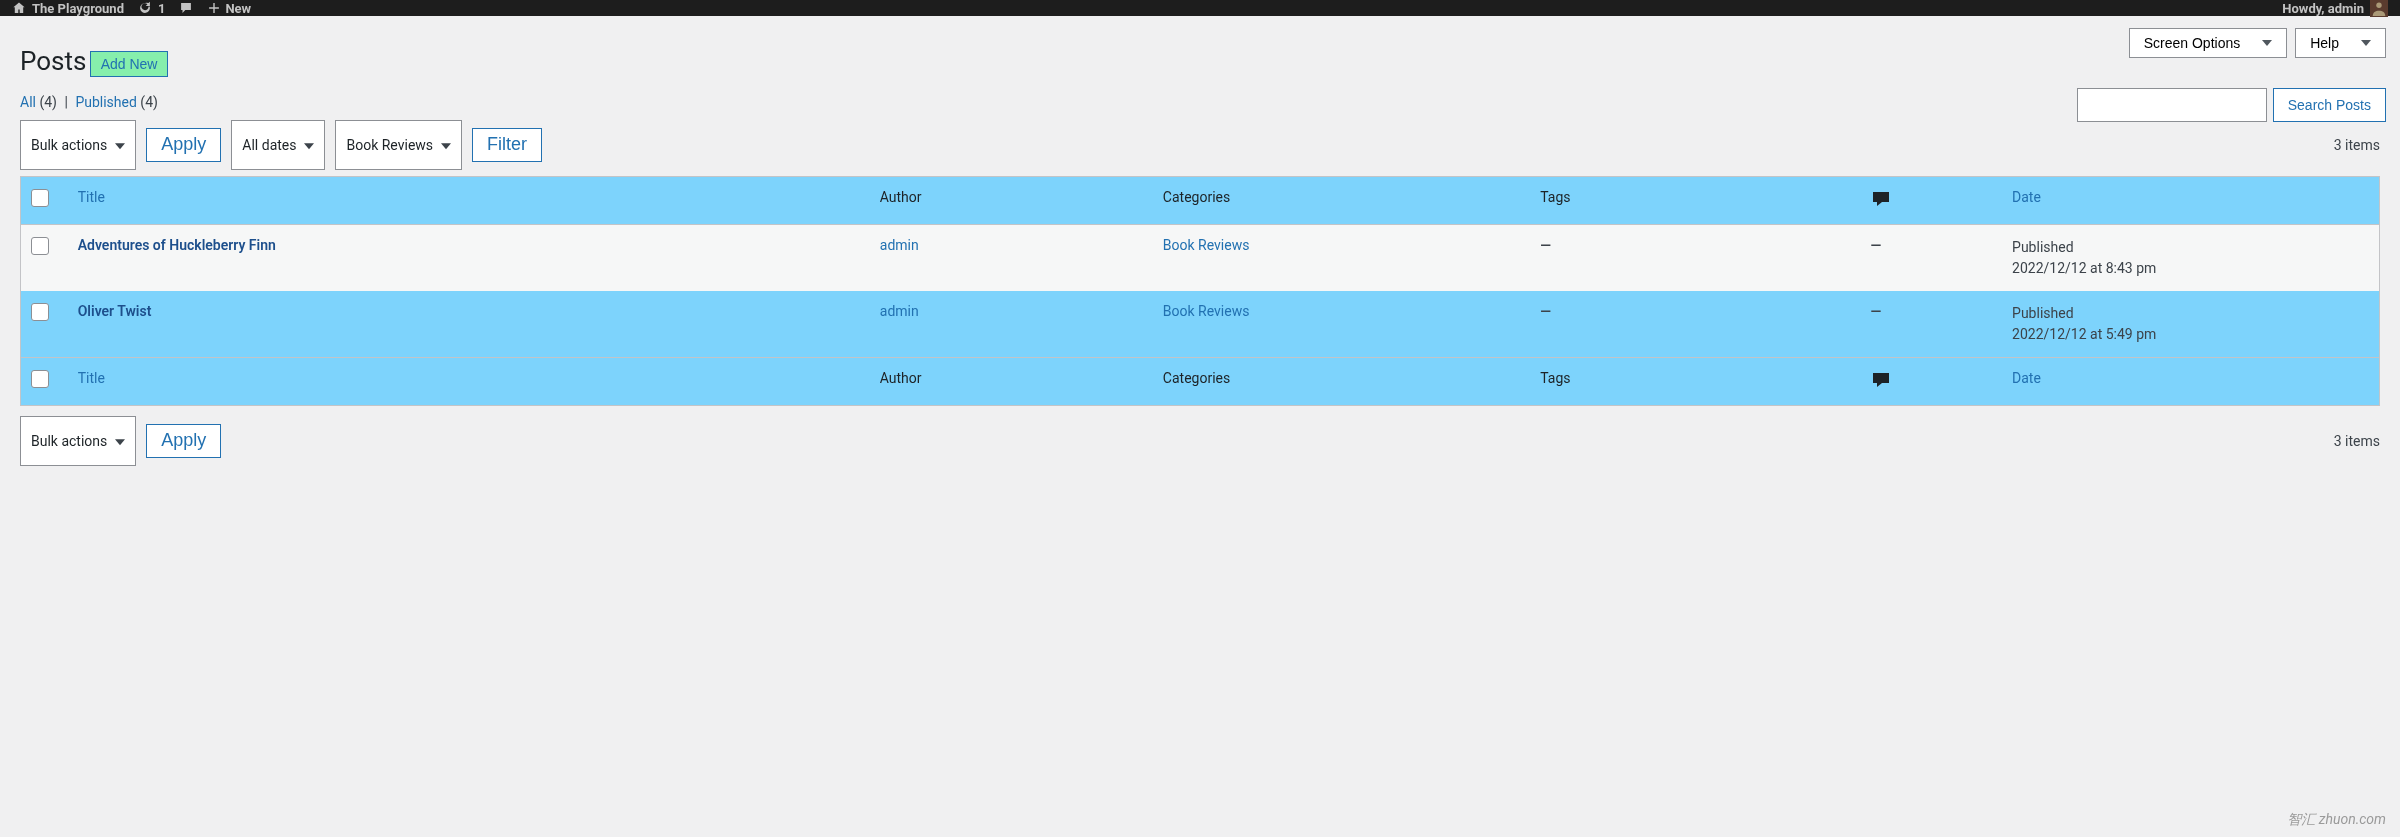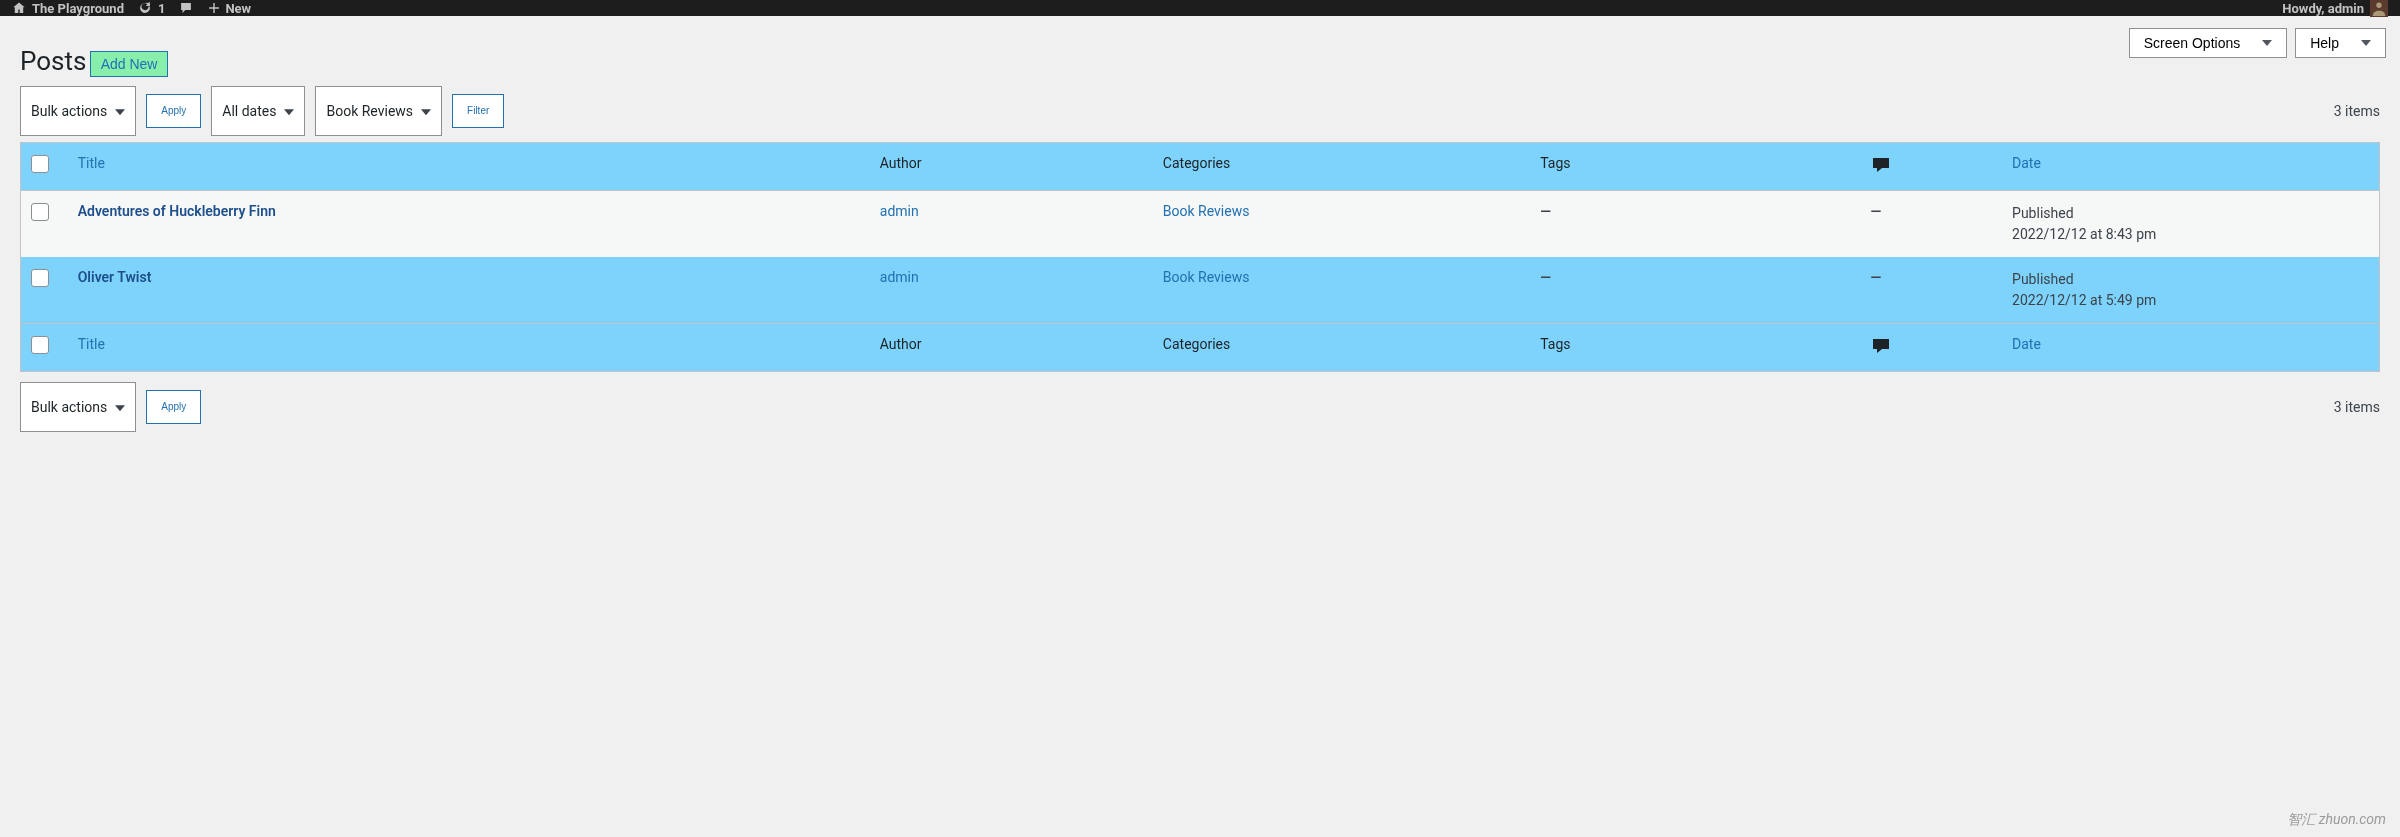--- a/index.html
+++ b/index.html
@@ -122,21 +122,21 @@
     border-left: 5px solid transparent;
     border-right: 5px solid transparent;
     border-top: 6px solid #3c434a;
   }
   .btn {
     border: 1px solid #2271b1;
     background: #fff;
     color: #2271b1;
     padding: 0 14px;
     height: 34px;
-    font-size: 10px;
+    font-size: 18px;
     cursor: pointer;
   }
   .tablenav-pages {
     margin-left: auto;
     font-size: 14px;
     color: #3c434a;
   }
   table.wp-list-table {
     width: 100%;
     border: 1px solid #c3c4c7;
@@ -240,21 +240,32 @@
     </button>
     <button class="screen-btn">
       <span>Help</span>
       <span class="caret-down"></span>
     </button>
   </div>
 
   <h1 class="page-title">Posts</h1>
   <button class="add-new-btn">Add New</button>
 
-
+  <div class="subsubsub">
+    <a href="#">All</a>
+    <span class="count">(4)</span>
+    <span class="sep">|</span>
+    <a href="#">Published</a>
+    <span class="count">(4)</span>
+  </div>
+
+  <div class="search-box">
+    <input class="search-input" type="search" style="">
+    <button class="search-btn">Search Posts</button>
+  </div>
 
   <div class="tablenav top">
     <div class="select">
       <span>Bulk actions</span>
     </div>
     <button class="btn">Apply</button>
     <div class="select">
       <span>All dates</span>
     </div>
     <div class="select">

